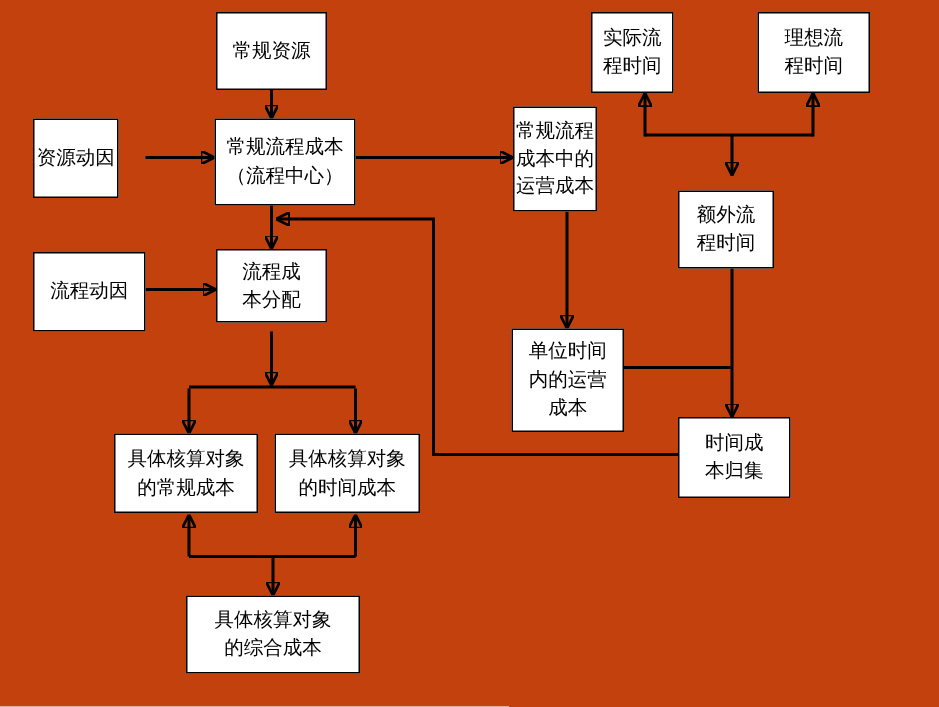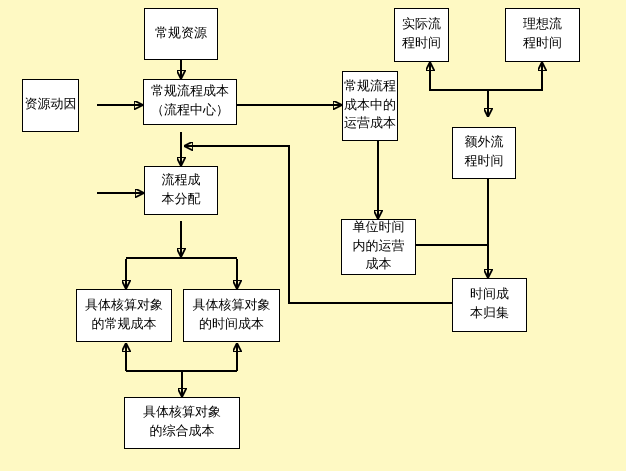--- a/index.html
+++ b/index.html
@@ -1,20 +1,20 @@
 <!DOCTYPE html>
 <html><head>
 <meta charset="utf-8">
 <style>
   html,body{margin:0;padding:0;background:#ffffff;}
   .canvas{
     position:relative;
     width:626px;height:471px;
-    background:#fef9c3;
-    font-family:Liberation Mono, monospace;
+    background:#c2410c;
+    font-family:Liberation Sans, sans-serif;
     overflow:hidden;
   }
   svg.wires{position:absolute;left:0;top:0;width:626px;height:471px;}
   svg.wires path{stroke:#000000;stroke-width:2;fill:none;}
   .node{
     position:absolute;
     box-sizing:border-box;
     background:#ffffff;
     border:1.5px solid #000000;
     color:#000000;
@@ -55,41 +55,42 @@
     <path d="M126 371 V343" marker-end="url(#arw)"></path>
     <path d="M237 371 V343" marker-end="url(#arw)"></path>
     <path d="M126 371 H237"></path>
     <path d="M182 371 V397" marker-end="url(#arw)"></path>
   </svg>
 
   <div class="node" style="left:144px;top:8px;width:74px;height:52px">常规资源</div>
 
   <div class="node" style="left:22px;top:79px;width:57px;height:53px">资源动因</div>
 
-  <div class="node" style="left:143px;top:79px;width:94px;height:46px">常规流程成本
+  <div class="node" style="left:143px;top:79px;width:94px;height:58px">常规流程成本
 （流程中心）</div>
 
+  <div class="node" style="left:22px;top:168px;width:75px;height:53px">流程动因</div>
 
   <div class="node" style="left:144px;top:166px;width:74px;height:49px">流程成
 本分配</div>
 
   <div class="node" style="left:394px;top:8px;width:55px;height:54px">实际流
 程时间</div>
 
   <div class="node" style="left:505px;top:8px;width:75px;height:54px">理想流
 程时间</div>
 
   <div class="node" style="left:342px;top:71px;width:56px;height:70px">常规流程
 成本中的
 运营成本</div>
 
   <div class="node" style="left:452px;top:127px;width:64px;height:52px">额外流
 程时间</div>
 
-  <div class="node" style="left:341px;top:219px;width:75px;height:56px">单位时间
+  <div class="node" style="left:341px;top:219px;width:75px;height:69px">单位时间
 内的运营
 成本</div>
 
   <div class="node" style="left:452px;top:278px;width:75px;height:54px">时间成
 本归集</div>
 
   <div class="node" style="left:76px;top:289px;width:96px;height:53px">具体核算对象
 的常规成本</div>
 
   <div class="node" style="left:183px;top:289px;width:97px;height:53px">具体核算对象

